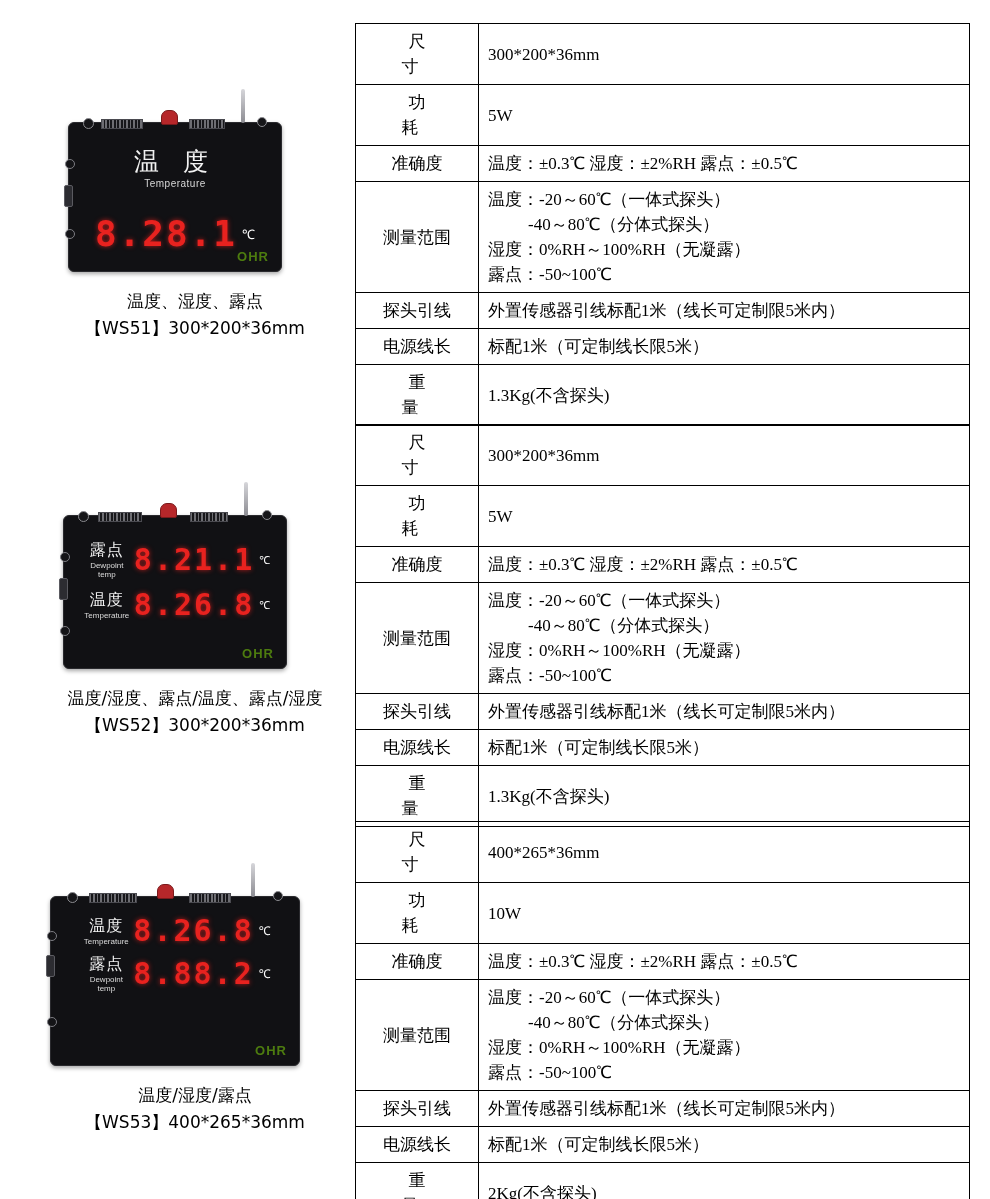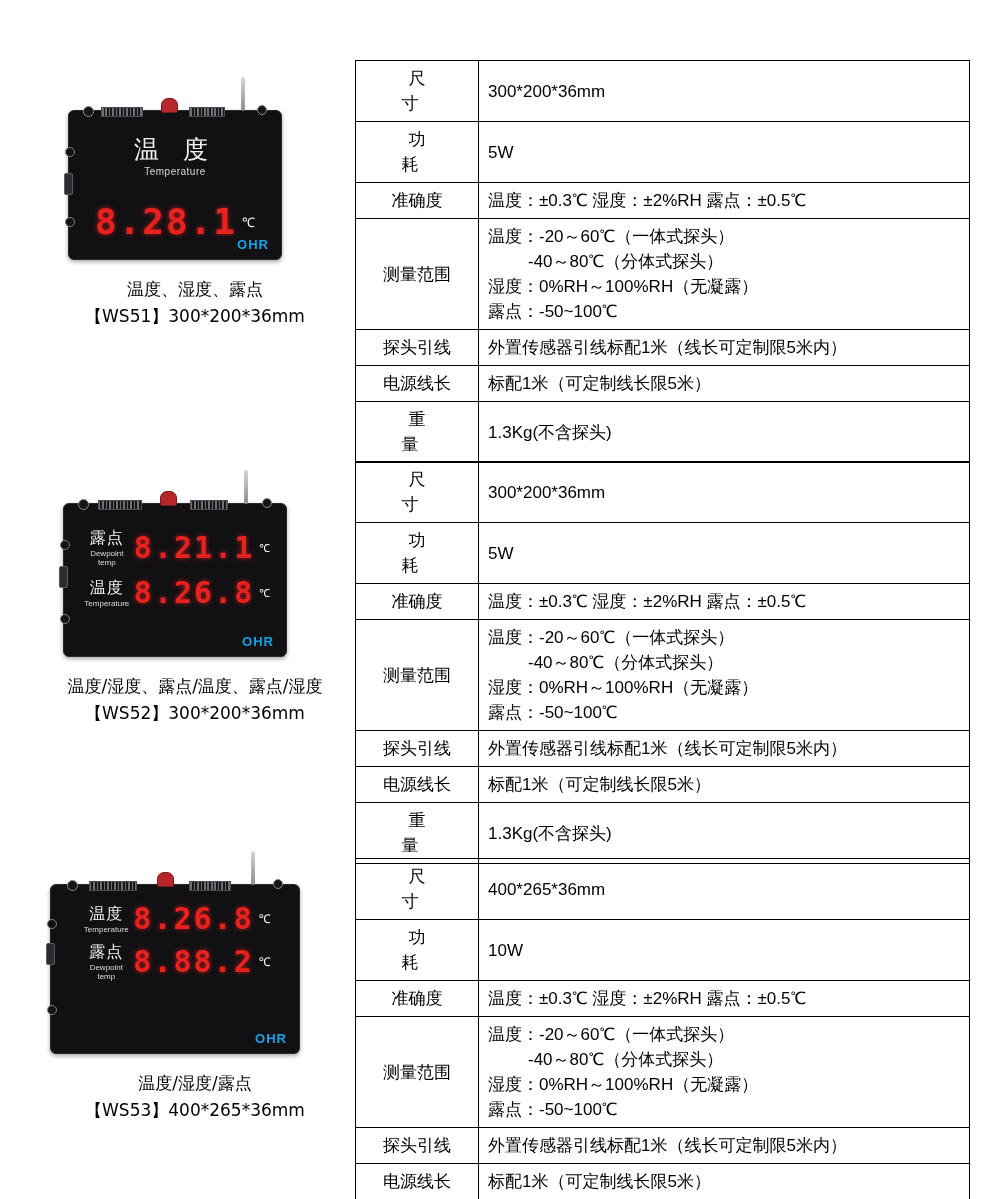--- a/index.html
+++ b/index.html
@@ -21,21 +21,21 @@
     width: 990px;
   }
   .block-1 { top: 0; }
   .block-2 { top: 395px; }
   .block-3 { top: 790px; }
 
   
   .left-col {
     position: absolute;
     left: 0;
-    top: 0;
+    top: 12px;
     width: 350px;
     text-align: center;
   }
   .device {
     position: relative;
     margin: 0 auto;
     background: #111114;
     border: 1px solid #2a2a2e;
     border-radius: 6px;
     box-shadow: 0 2px 4px rgba(0,0,0,.35);
@@ -134,40 +134,39 @@
   }
   .unit {
     color: #ffffff;
     font-size: 13px;
     margin-left: 5px;
   }
   .brand {
     position: absolute;
     right: 12px;
     bottom: 7px;
-    color: #0ea5e9;
+    color: #4d7c0f;
     font-weight: bold;
     font-size: 13px;
     letter-spacing: 1px;
   }
   .caption {
     font-size: 17px;
     line-height: 27px;
     font-family: "DejaVu Sans", sans-serif;
     color: #000;
   }
   .cap-wrap { margin-top: 16px; margin-left: 40px; }
 
   
   .spec-table {
     position: absolute;
     border-collapse: collapse;
     table-layout: fixed;
-    font-family: Liberation Sans, sans-serif;
-    margin-top: 37px;
+    font-family: Liberation Serif, serif;
   }
   .spec-table td {
     border: 1px solid #000;
     font-size: 17px;
     padding: 5px 9px;
     vertical-align: middle;
     line-height: 25px;
   }
   .spec-table td.key {
     width: 104px;

